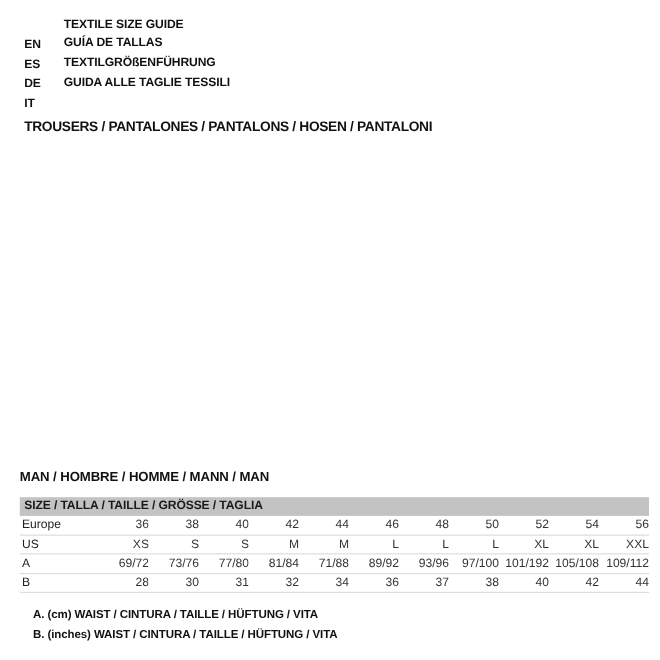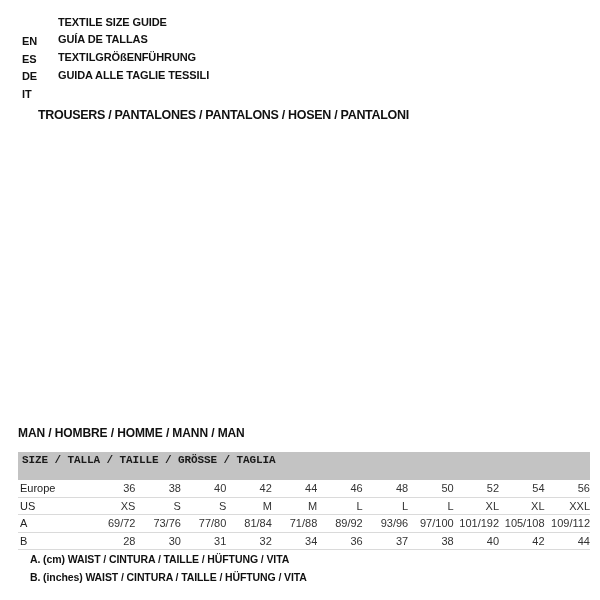--- a/index.html
+++ b/index.html
@@ -4,28 +4,28 @@
 <style>
   html,body{margin:0;padding:0;background:#fff;}
   .canvas{
     position:relative;width:600px;height:600px;background:#ffffff;
     font-family:"Liberation Sans",sans-serif;color:#111;overflow:hidden;
   }
   
   .lang-block{position:absolute;left:22px;top:13px;}
   .lang-row{display:flex;height:17.6px;align-items:center;font-weight:bold;font-size:11px;letter-spacing:-0.1px;}
   .lang-code{width:36px;flex:0 0 36px;margin-top:39px;}
-  .product-title{position:absolute;left:38px;top:108px;font-weight:bold;font-size:12.5px;letter-spacing:-0.3px;white-space:nowrap;}
+  .product-title{position:absolute;left:22px;top:108px;font-weight:bold;font-size:12.5px;letter-spacing:-0.3px;white-space:nowrap;}
   
   .figure-wrap{position:absolute;left:395px;top:0;width:205px;height:410px;}
   
   .man-title{position:absolute;left:18px;top:426px;font-weight:bold;font-size:12px;letter-spacing:-0.1px;}
   
   .table-wrap{position:absolute;left:18px;top:452px;width:572px;}
-  .table-header-bar{height:28px;line-height:17px;background:#c3c3c3;font-weight:bold;font-size:11px;padding-left:4px;color:#1a1a1a;letter-spacing:-0.1px;font-family:Liberation Mono, monospace;}
+  .table-header-bar{height:17px;line-height:17px;background:#c3c3c3;font-weight:bold;font-size:11px;padding-left:4px;color:#1a1a1a;letter-spacing:-0.1px;}
   table.size-table{border-collapse:collapse;table-layout:fixed;width:572px;font-size:11px;color:#333;}
   table.size-table td{height:16.5px;text-align:right;border-bottom:1px solid #dadada;padding:0;overflow:hidden;white-space:nowrap;}
   table.size-table td.rlabel{text-align:left;width:70px;padding-left:2px;color:#222;margin-left:36px;}
   
   .notes{position:absolute;left:18px;top:551px;}
   .note-line{font-weight:bold;font-size:10.5px;line-height:17.5px;letter-spacing:-0.1px;white-space:nowrap;margin-left:12px;}
 </style>
 </head>
 <body>
 

